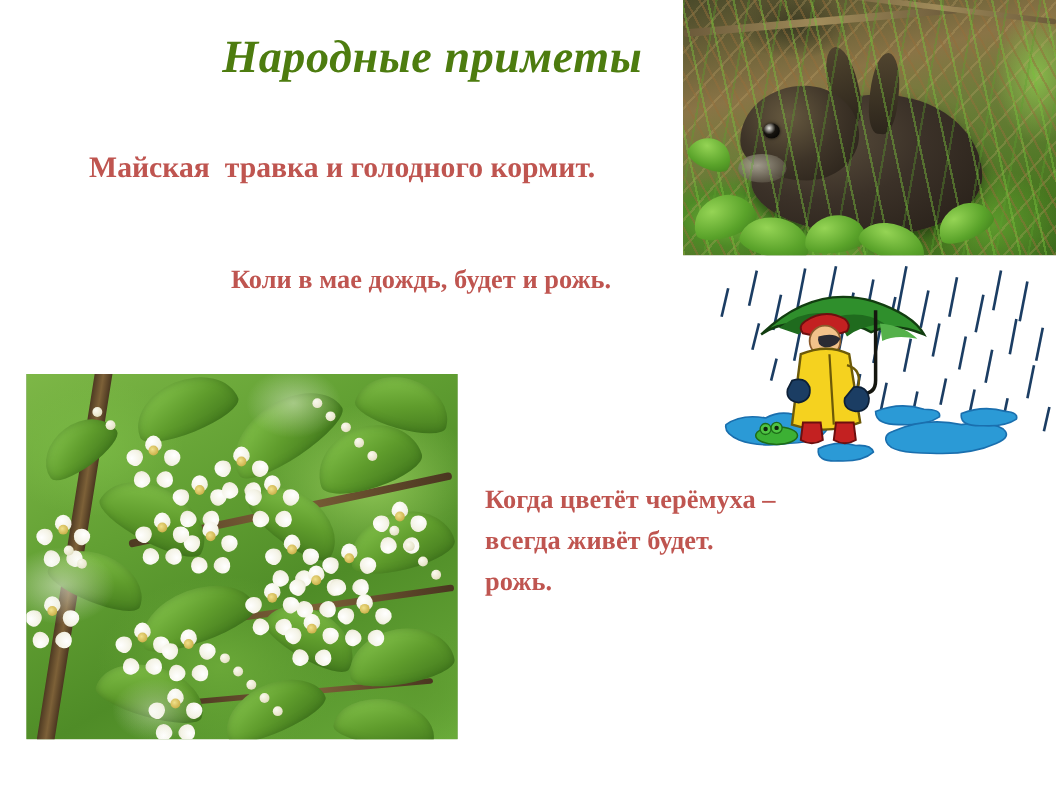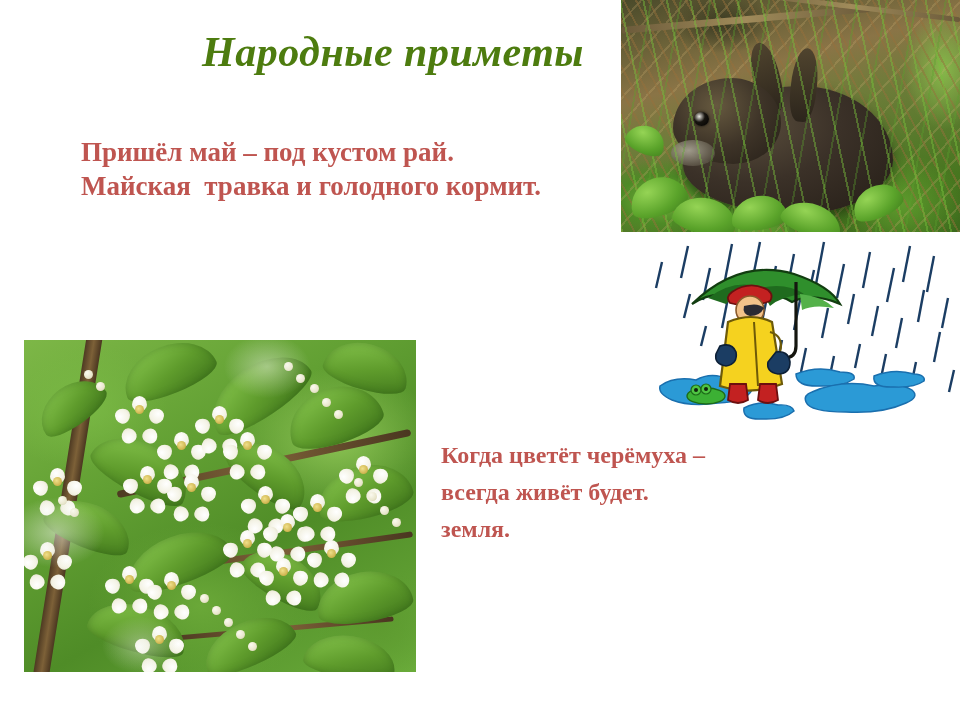--- a/index.html
+++ b/index.html
@@ -271,25 +271,25 @@
     <div class="grass"></div>
     <div class="leaf lf5"></div>
     <div class="leaf lf1"></div>
     <div class="leaf lf2"></div>
     <div class="leaf lf3"></div>
     <div class="leaf lf4"></div>
     <div class="leaf lf6"></div>
   </div>
 
   <div class="saying-block" id="block-may">
-    <span class="line">Пришёл май – под кустом рай.</span>
     <span class="line">Майская  травка и голодного кормит.</span>
   </div>
 
   <div class="saying-block" id="block-rain">
+    <span class="line">Коли в мае дождь, будет и рожь.</span>
   </div>
 
   <div id="clipart-rain">
     <svg width="312" height="190" viewBox="0 0 312 190" xmlns="http://www.w3.org/2000/svg">
       <g stroke="#1b3d63" stroke-width="2.4" stroke-linecap="butt">
         <line x1="14" y1="22" x2="8" y2="48"></line>
         <line x1="40" y1="6" x2="33" y2="38"></line>
         <line x1="42" y1="54" x2="36" y2="78"></line>
         <line x1="62" y1="28" x2="55" y2="60"></line>
         <line x1="58" y1="86" x2="53" y2="106"></line>
@@ -549,16 +549,16 @@
     <div class="bud" style="left:60px;  top:30px;"></div>
     <div class="bud" style="left:72px;  top:42px;"></div>
     <div class="bud" style="left:34px;  top:156px;"></div>
     <div class="bud" style="left:46px;  top:168px;"></div>
     <div class="haze"></div>
   </div>
 
   <div class="saying-block" id="block-cherry">
     <span class="line">Когда цветёт черёмуха –</span>
     <span class="line">всегда живёт будет.</span>
-    <span class="line">земля.</span>
+    <span class="line">рожь.</span>
   </div>
 
 </div>
 
 </body></html>

